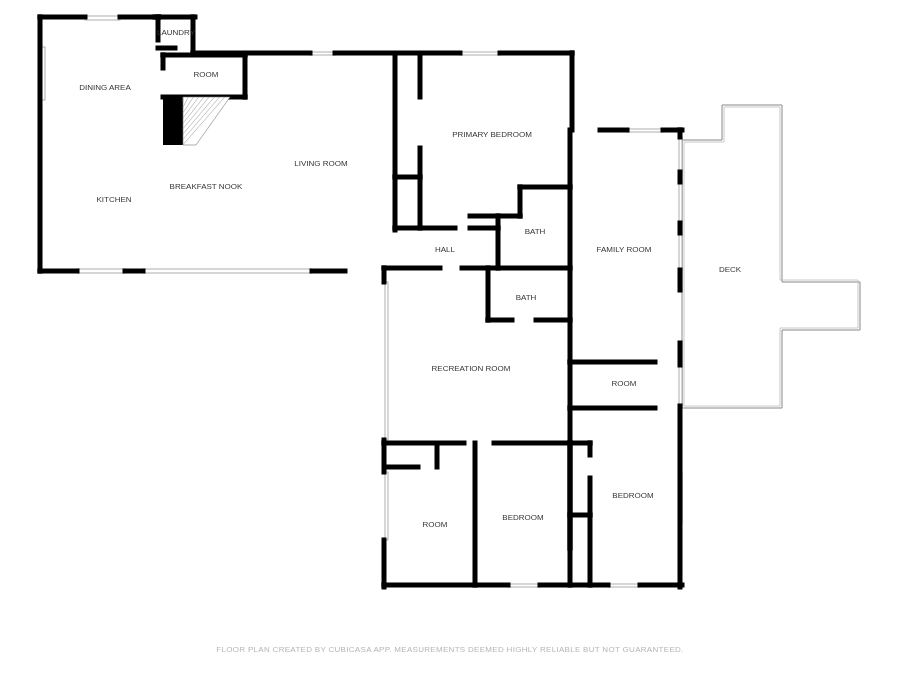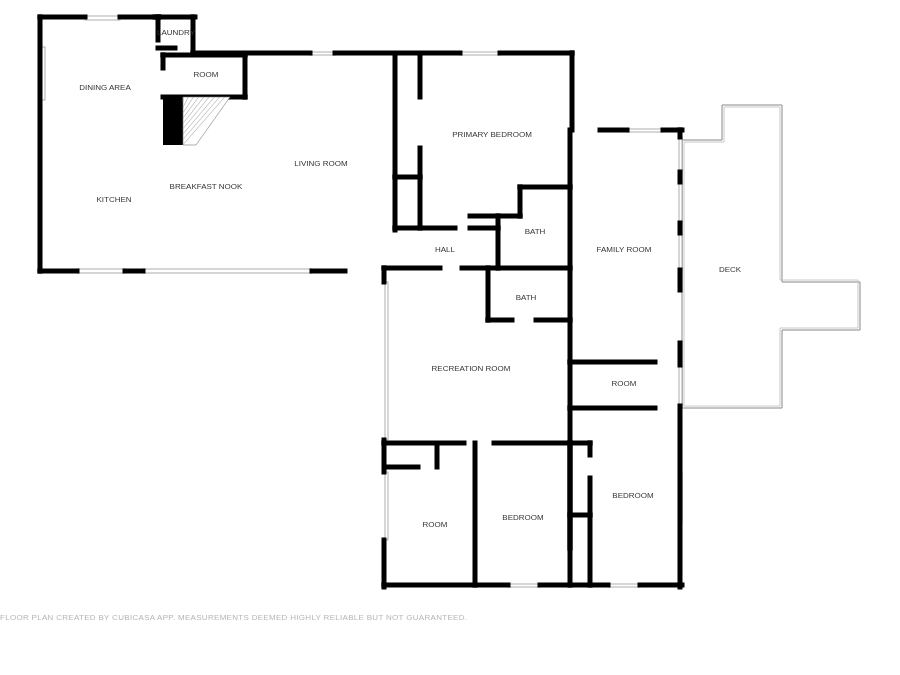--- a/index.html
+++ b/index.html
@@ -1,19 +1,19 @@
 <!DOCTYPE html>
 <html><head>
 <meta charset="utf-8">
 <style>
   html, body { margin:0; padding:0; background:#ffffff; }
   body { width:900px; height:675px; position:relative; overflow:hidden; font-family:"Liberation Sans", sans-serif; }
   #plan { position:absolute; left:0; top:0; width:900px; height:675px; }
   .room-label { font-family:"Liberation Sans", sans-serif; font-size:8px; fill:#333333; text-anchor:middle; dominant-baseline:middle; }
-  .footer { position:absolute; left:0; top:613px; width:900px; font-size:8px; color:#b5b5b5; letter-spacing:0.3px; font-family:"Liberation Sans", sans-serif; }
+  .footer { position:absolute; left:0; top:645px; width:900px; text-align:center; font-size:8px; color:#b5b5b5; letter-spacing:0.3px; font-family:"Liberation Sans", sans-serif; }
 </style>
 </head>
 <body>
 
 <svg id="plan" viewBox="0 0 900 675" xmlns="http://www.w3.org/2000/svg">
   <g id="deck-layer">
       <polygon points="682,140 722,140 722,105 782,105 782,282 860,282 860,330 782,330 782,408 682,408" fill="none" stroke="#888888" stroke-width="1"></polygon>
       <polygon points="684,142 724,142 724,107 780,107 780,280 858,280 858,328 780,328 780,406 684,406" fill="none" stroke="#bbbbbb" stroke-width="0.8"></polygon>
     </g>
   <g id="windows-layer">

